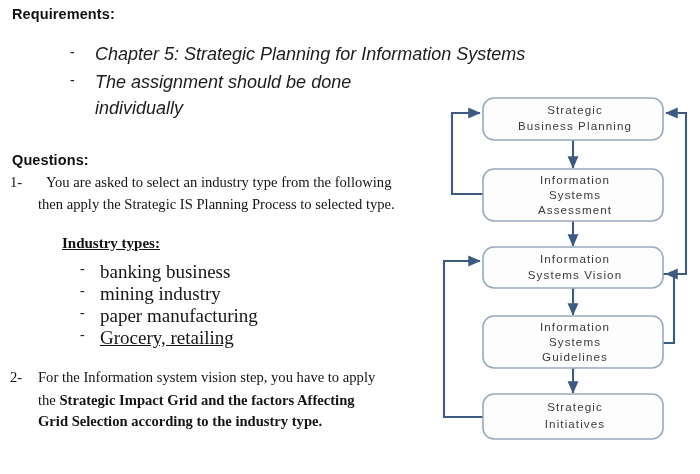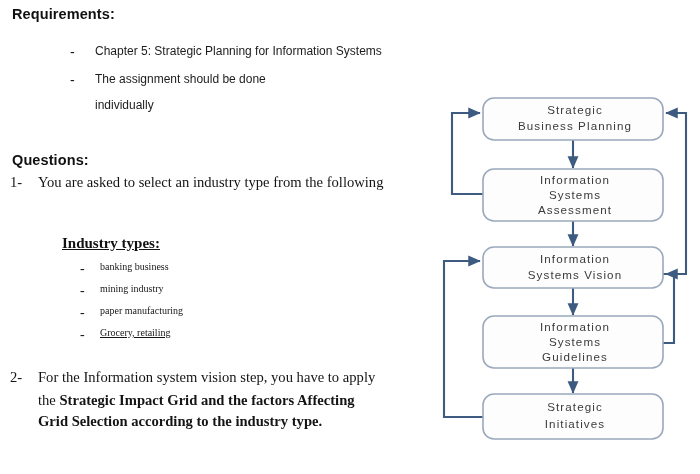--- a/index.html
+++ b/index.html
@@ -35,23 +35,24 @@
     letter-spacing: 0.1px;
     white-space: nowrap;
   }
 
   .req-title { left: 12px; top: 6px; }
   .q-title   { left: 12px; top: 152px; }
 
   .dash-item {
     position: absolute;
     font-family: "Liberation Sans", sans-serif;
-    font-size: 12px;
+    font-size: 18px;
     color: #1c1c1c;
     white-space: nowrap;
+    font-style: italic;
   }
   .dash-mark {
     position: absolute;
     font-family: "Liberation Sans", sans-serif;
     font-size: 14.2px;
     color: #1c1c1c;
   }
 
   
   .q-num {
@@ -74,21 +75,21 @@
     font-family: "Liberation Serif", serif;
     font-weight: bold;
     font-size: 15px;
     text-decoration: underline;
     color: #121212;
     white-space: nowrap;
   }
   .ind-item {
     position: absolute;
     font-family: "Liberation Serif", serif;
-    font-size: 10px;
+    font-size: 19px;
     color: #161616;
     white-space: nowrap;
   }
   .ind-dash {
     position: absolute;
     font-family: "Liberation Serif", serif;
     font-size: 14px;
     color: #161616;
   }
 
@@ -123,21 +124,22 @@
     <div class="dash-mark" style="left:70px; top:44px;">-</div>
     <div class="dash-item" style="left:95px; top:44px;">Chapter 5: Strategic Planning for Information Systems</div>
 
     <div class="dash-mark" style="left:70px; top:72px;">-</div>
     <div class="dash-item" style="left:95px; top:72px;">The assignment should be done</div>
     <div class="dash-item" style="left:95px; top:98px;">individually</div>
 
     <div class="head-bold q-title">Questions:</div>
 
     <div class="q-num" style="left:10px; top:174px;">1-</div>
-    <div class="q-line" style="left:38px; top:174px;">You are asked to select an industry type from the following</div>
+    <div class="q-line" style="left:46px; top:174px;">You are asked to select an industry type from the following</div>
+    <div class="q-line" style="left:38px; top:196px;">then apply the Strategic IS Planning Process to selected type.</div>
 
     <div class="sub-head" style="left:62px; top:235px;">Industry types:</div>
 
     <div class="ind-dash" style="left:80px; top:261px;">-</div>
     <div class="ind-item" style="left:100px; top:261px;">banking business</div>
 
     <div class="ind-dash" style="left:80px; top:283px;">-</div>
     <div class="ind-item" style="left:100px; top:283px;">mining industry</div>
 
     <div class="ind-dash" style="left:80px; top:305px;">-</div>

